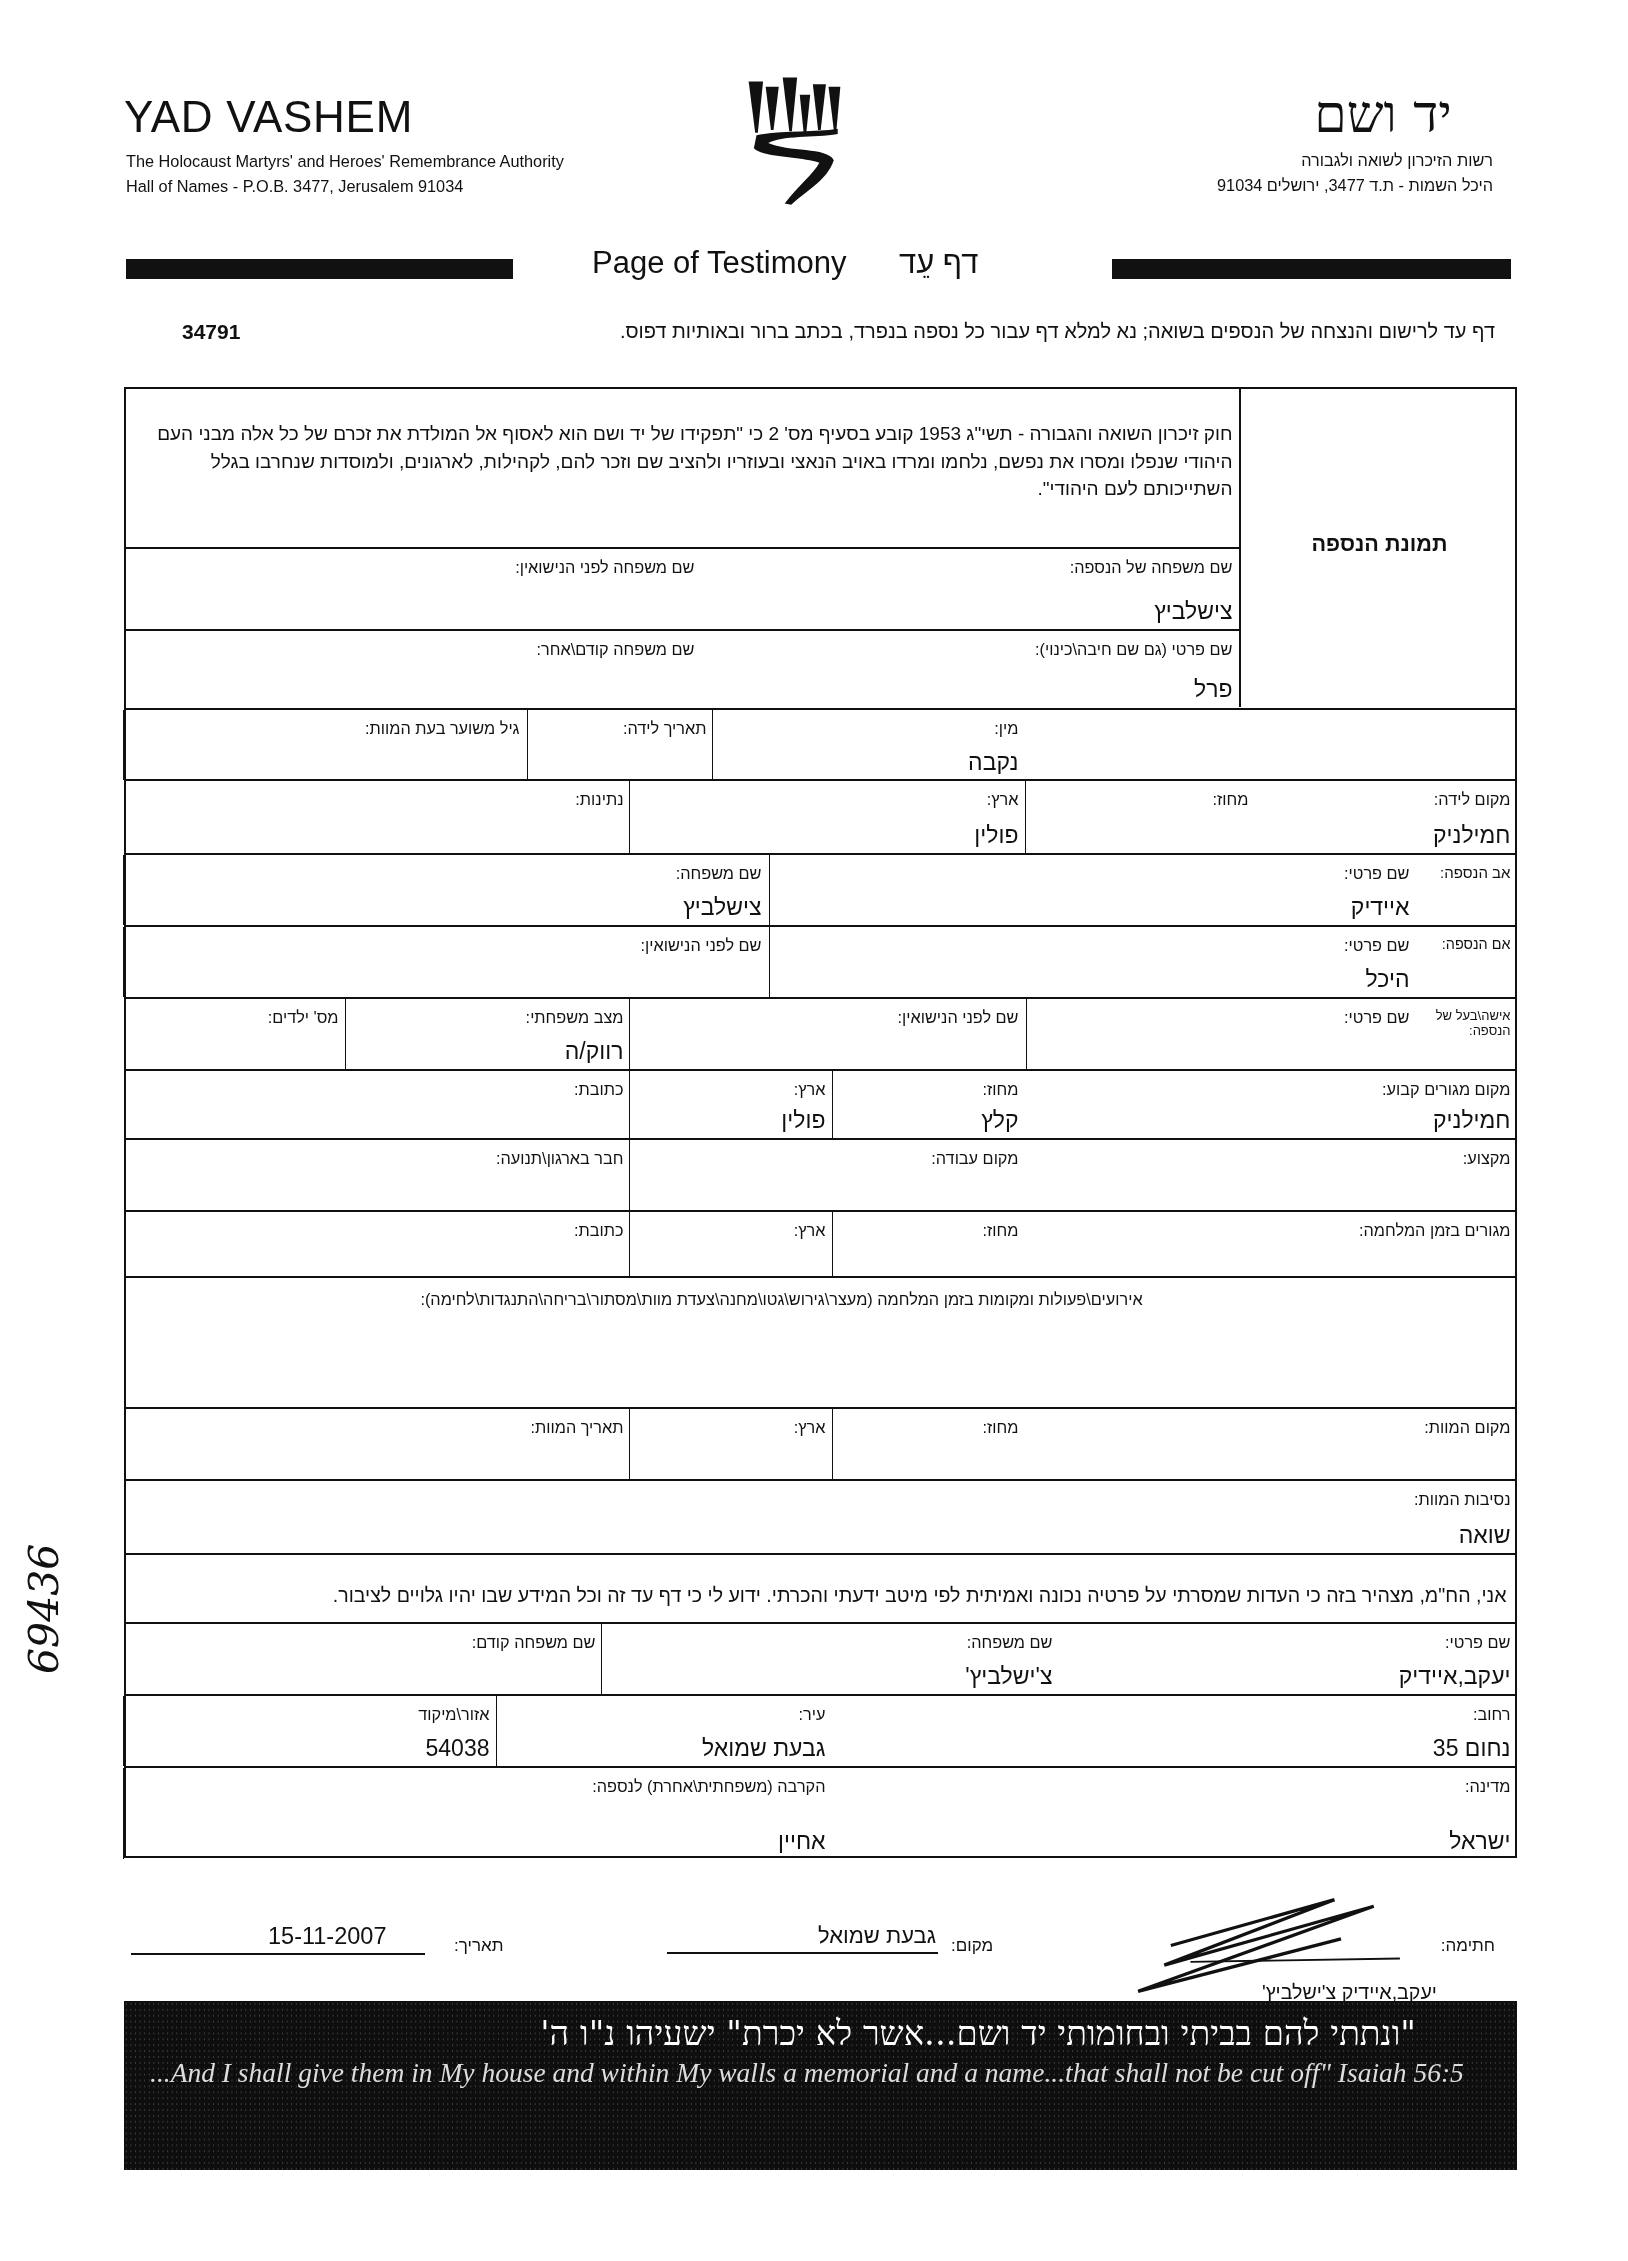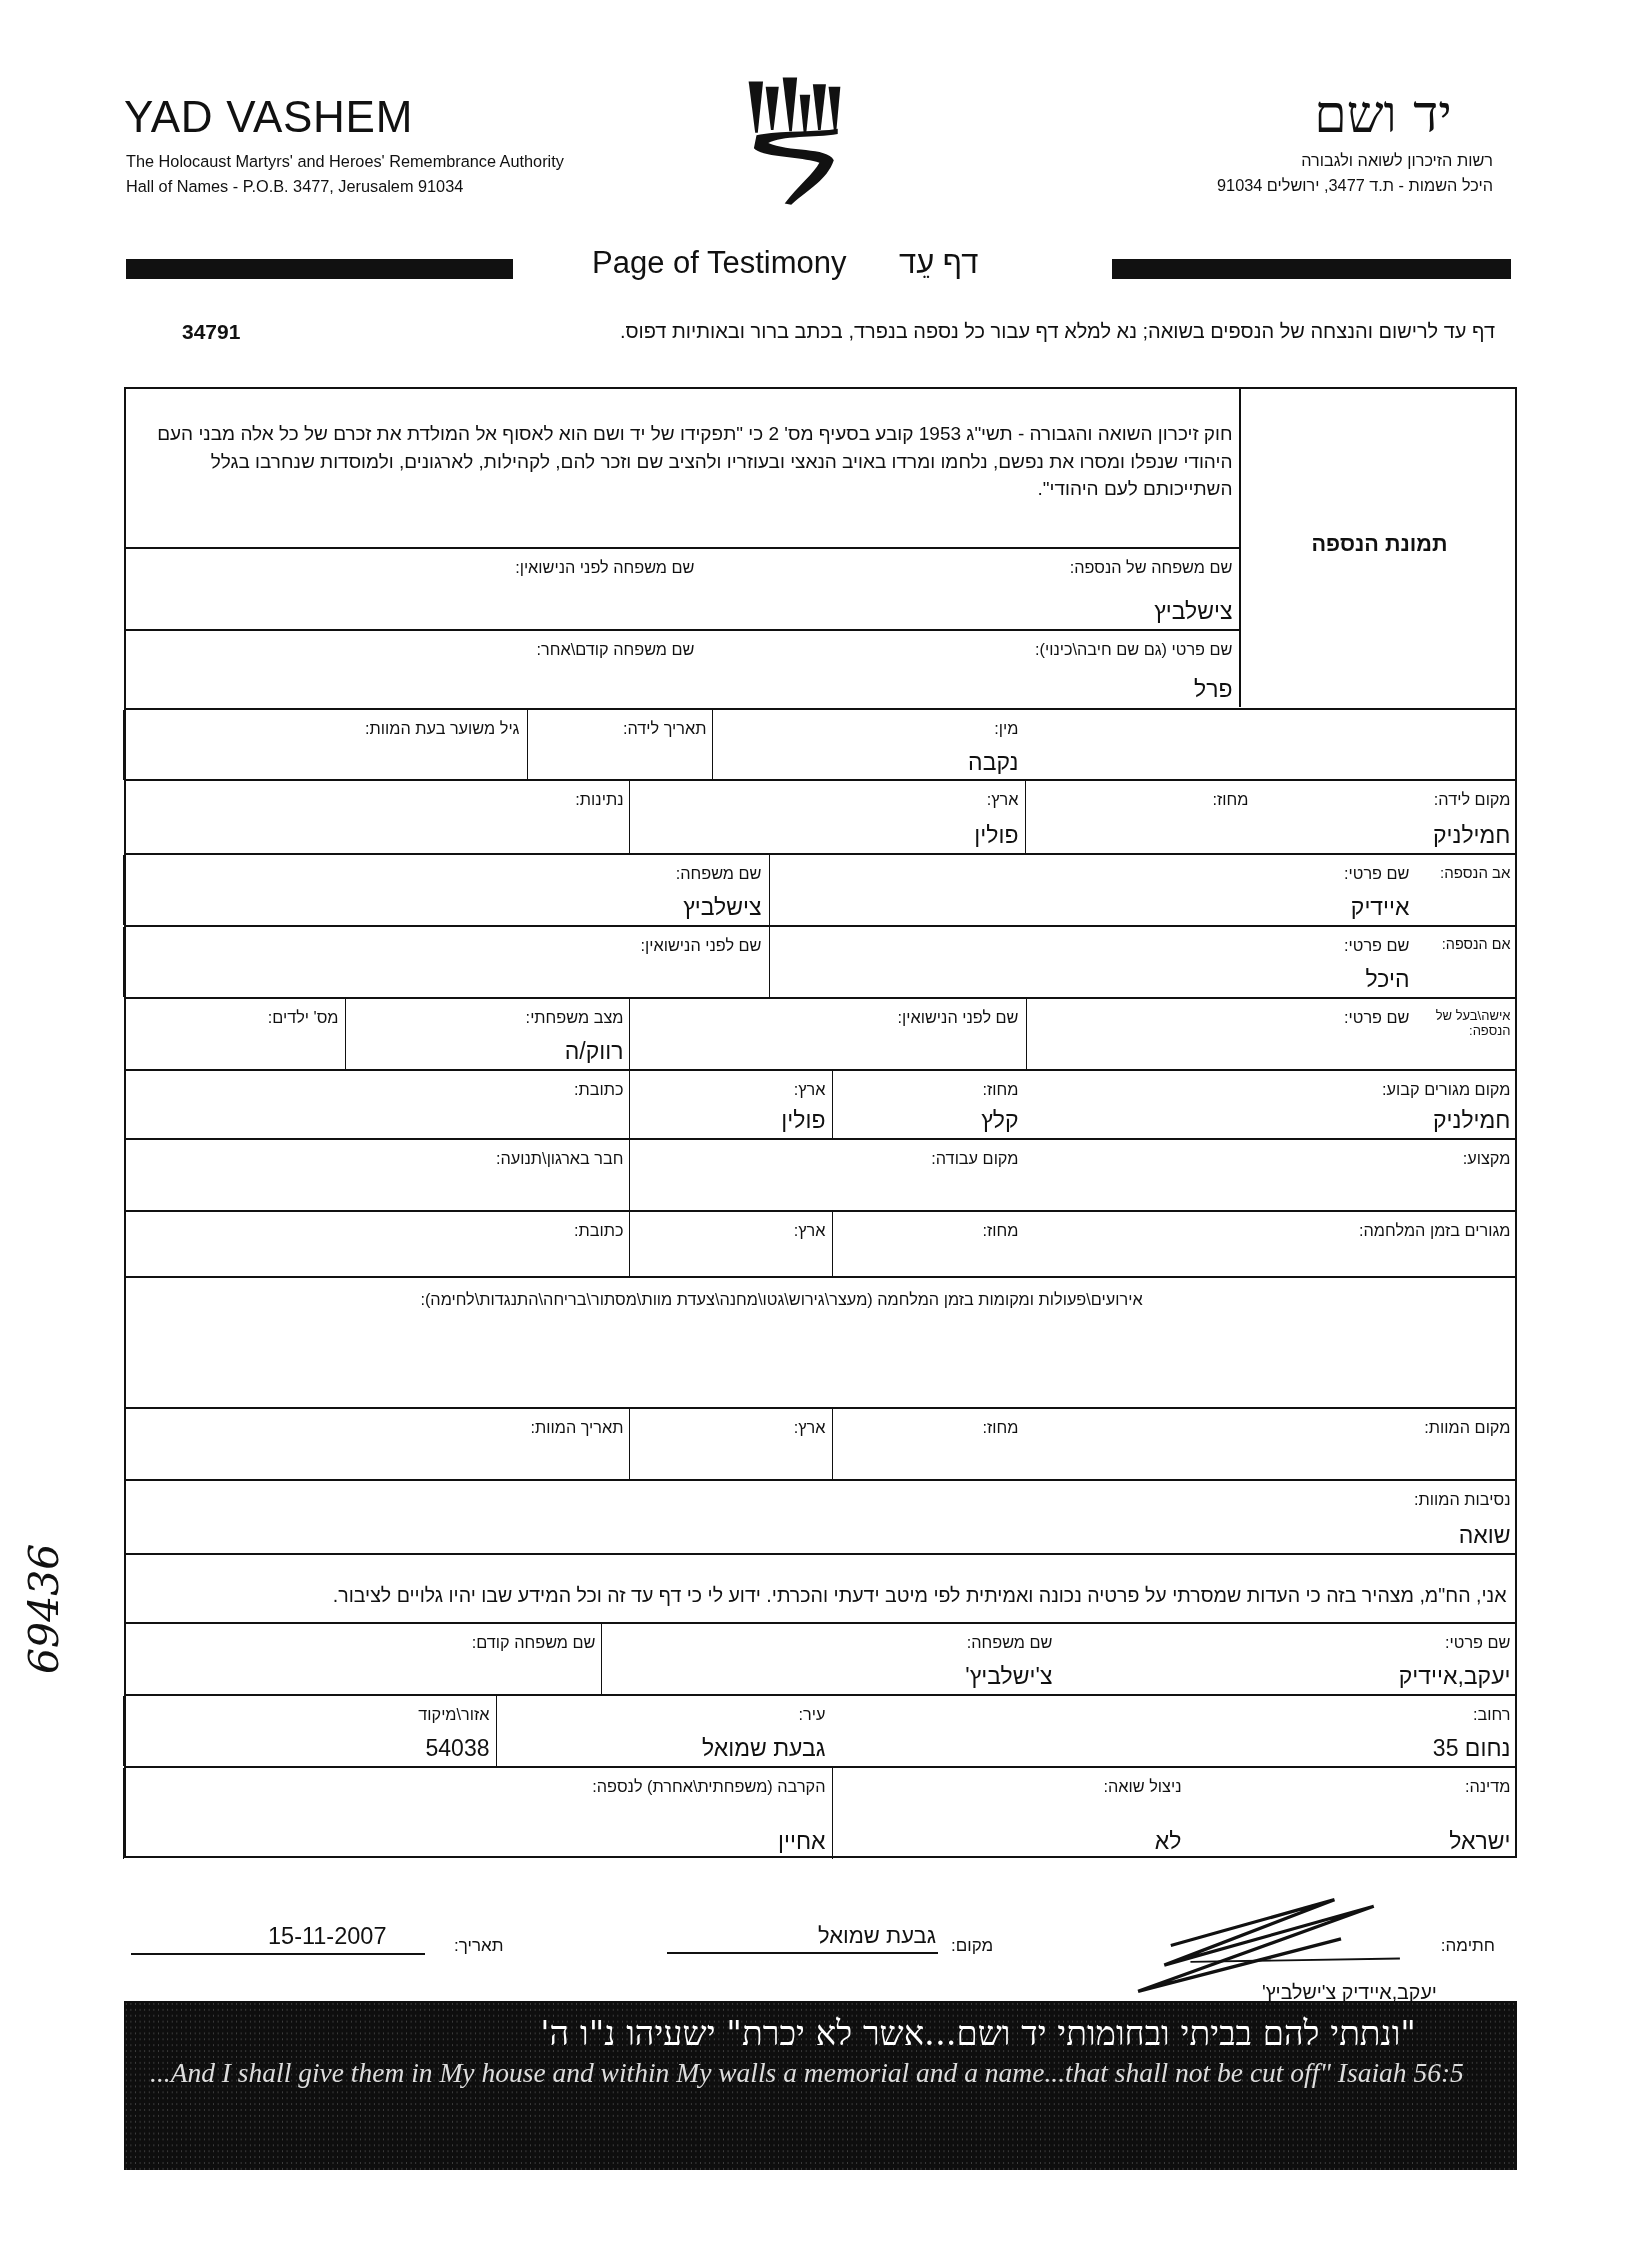--- a/index.html
+++ b/index.html
@@ -288,24 +288,20 @@
   <div class="cell" style="right:1021px;width:373px;">
     <span class="lbl">אזור\מיקוד</span>
     <span class="val">54038</span>
   </div>
 </div>
 <div class="row" style="top:1766px;height:93px;">
   <div class="cell first" style="right:0;width:329px;">
     <span class="lbl">מדינה:</span>
     <span class="val">ישראל</span>
   </div>
-  <div class="cell" style="right:329px;width:356px;">
-    <span class="lbl">ניצול שואה:</span>
-    <span class="val">לא</span>
-  </div>
   <div class="cell" style="right:685px;width:709px;">
     <span class="lbl">הקרבה (משפחתית\אחרת) לנספה:</span>
     <span class="val">אחיין</span>
   </div>
 </div>
 
 <div class="abs sig-lbl" style="right:134px;top:1936px;">חתימה:</div>
 <div class="abs" style="left:1125px;top:1893px;width:288px;height:105px;">
   <svg viewBox="0 0 440 160" width="288" height="105">
     <path d="M70 80 L 320 10 L 60 110 L 380 20 L 20 150 L 330 70" stroke="#111" stroke-width="5" fill="none"></path>

